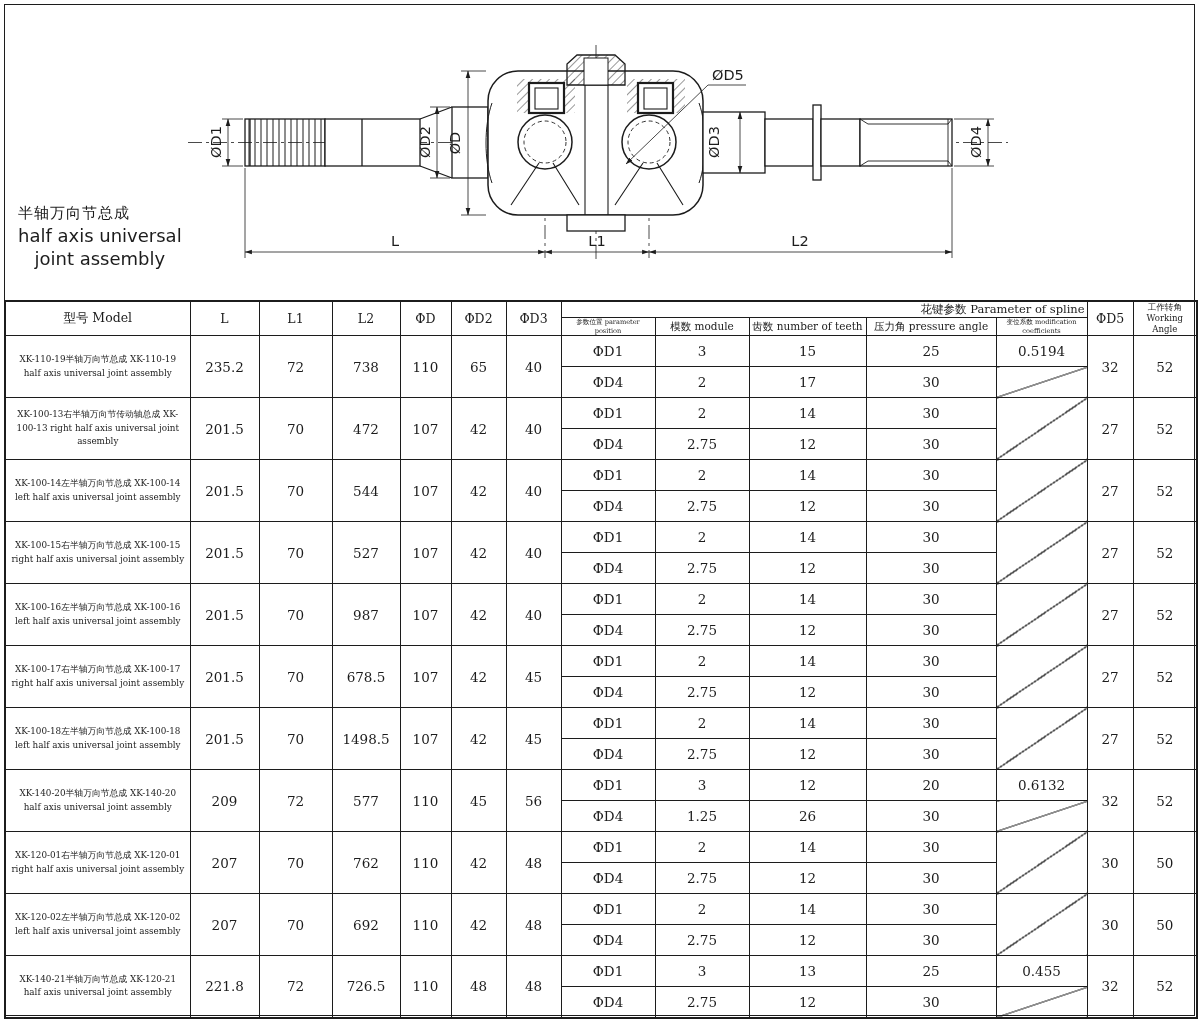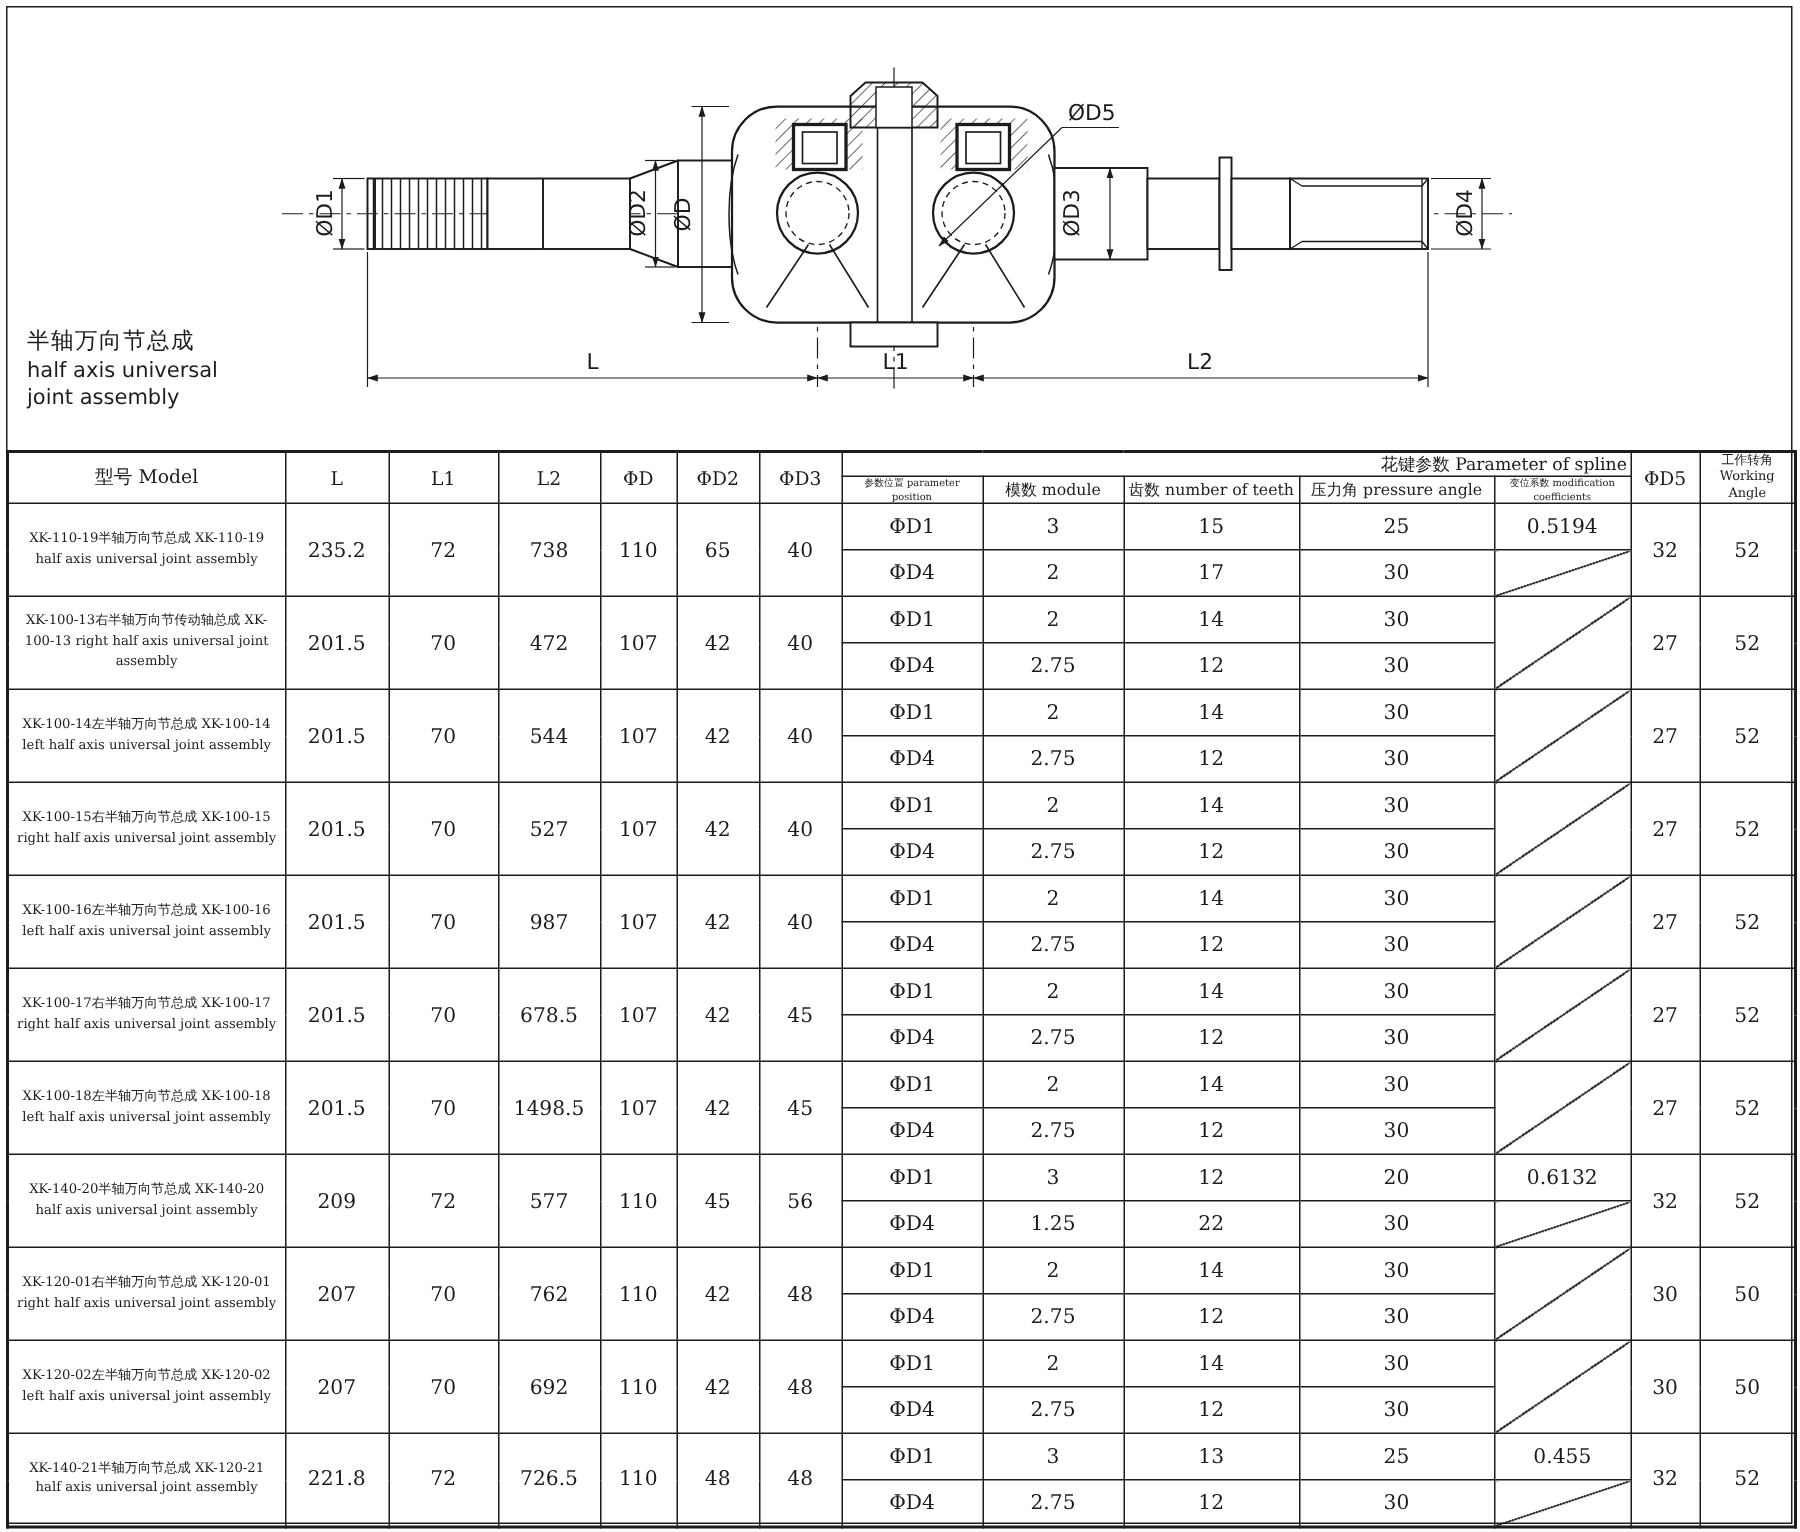--- a/index.html
+++ b/index.html
@@ -1,23 +1,23 @@
 <!DOCTYPE html>
 <html><head>
 <meta charset="utf-8">
 <style>
   html,body{margin:0;padding:0;background:#f6f6f6;}
   .sheet{position:relative;width:1200px;height:1021px;background:#ffffff;overflow:hidden;
          font-family:"DejaVu Serif", serif;color:#1c1c1c;}
   .outer-border{position:absolute;left:4px;top:4px;width:1191px;height:1012px;
                 border:1.6px solid #1c1c1c;box-sizing:border-box;}
   .drawing{position:absolute;left:0;top:0;width:1200px;height:300px;}
-  .caption{position:absolute;left:18px;top:218px;font-family:"DejaVu Sans",sans-serif;line-height:1.3;}
+  .caption{position:absolute;left:18px;top:204px;font-family:"DejaVu Sans",sans-serif;line-height:1.3;}
   .caption .cn{font-size:15px;letter-spacing:1px;}
-  .caption .en{font-size:14px;}
+  .caption .en{font-size:18px;text-align:center;}
   table.spec{position:absolute;left:4px;top:300px;width:1192px;border-collapse:collapse;
              table-layout:fixed;border:2px solid #1c1c1c;}
   .spec th,.spec td{border:1px solid #1c1c1c;text-align:center;vertical-align:middle;
                     padding:0 2px;overflow:hidden;font-weight:normal;box-sizing:border-box;}
   .spec thead tr.h1{height:14px;}
   .spec thead tr.h2{height:17px;}
   .spec tbody tr{height:31px;padding-left:30px;}
   .spec th{font-size:12.5px;}
   .spec th.spg{font-size:11.5px;text-align:right;}
   .spec th.sub{font-size:10.5px;}
@@ -350,21 +350,21 @@
           <td class="num">3</td>
           <td class="num">12</td>
           <td class="num">20</td>
           <td class="num">0.6132</td>
           <td class="num" rowspan="2">32</td>
           <td class="num" rowspan="2">52</td>
         </tr>
         <tr class="sub">
           <td class="num">ΦD4</td>
           <td class="num">1.25</td>
-          <td class="num">22</td>
+          <td class="num">26</td>
           <td class="num">30</td>
           <td class="diag"></td>
         </tr>
         <tr class="sub rowsep">
           <td class="model-cell" rowspan="2">XK-120-01右半轴万向节总成  XK-120-01 right half axis universal joint assembly</td>
           <td class="num" rowspan="2">207</td>
           <td class="num" rowspan="2">70</td>
           <td class="num" rowspan="2">762</td>
           <td class="num" rowspan="2">110</td>
           <td class="num" rowspan="2">42</td>

